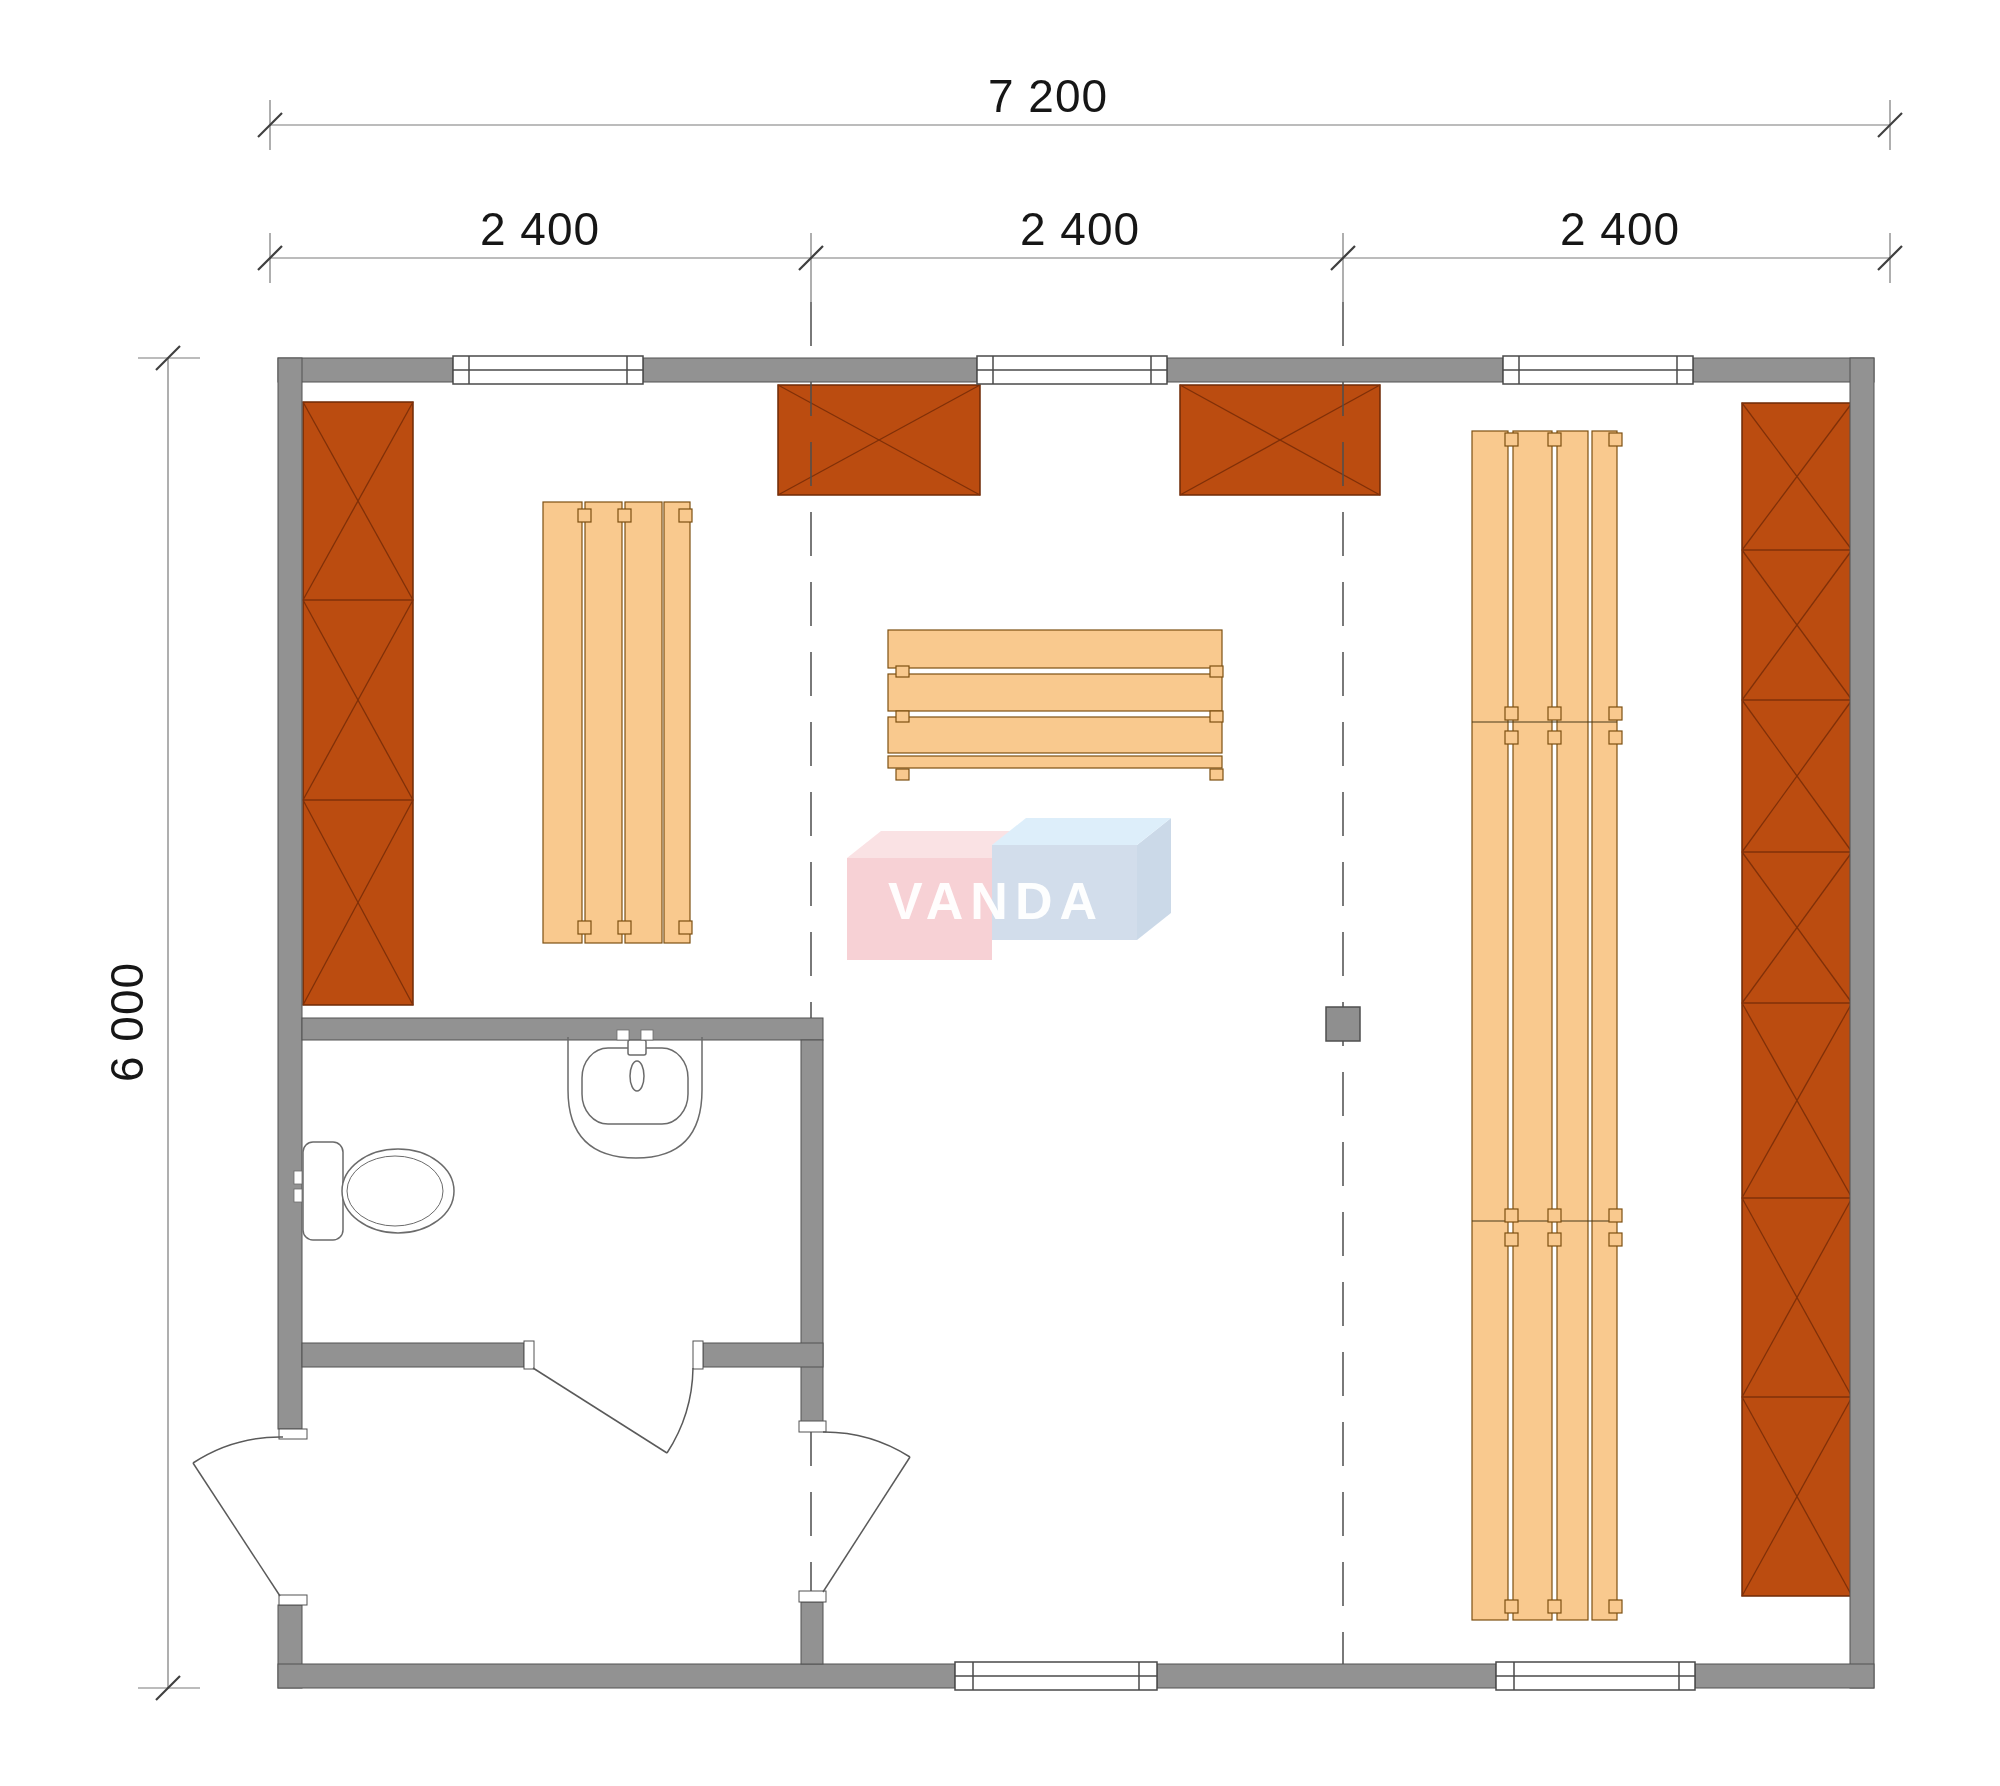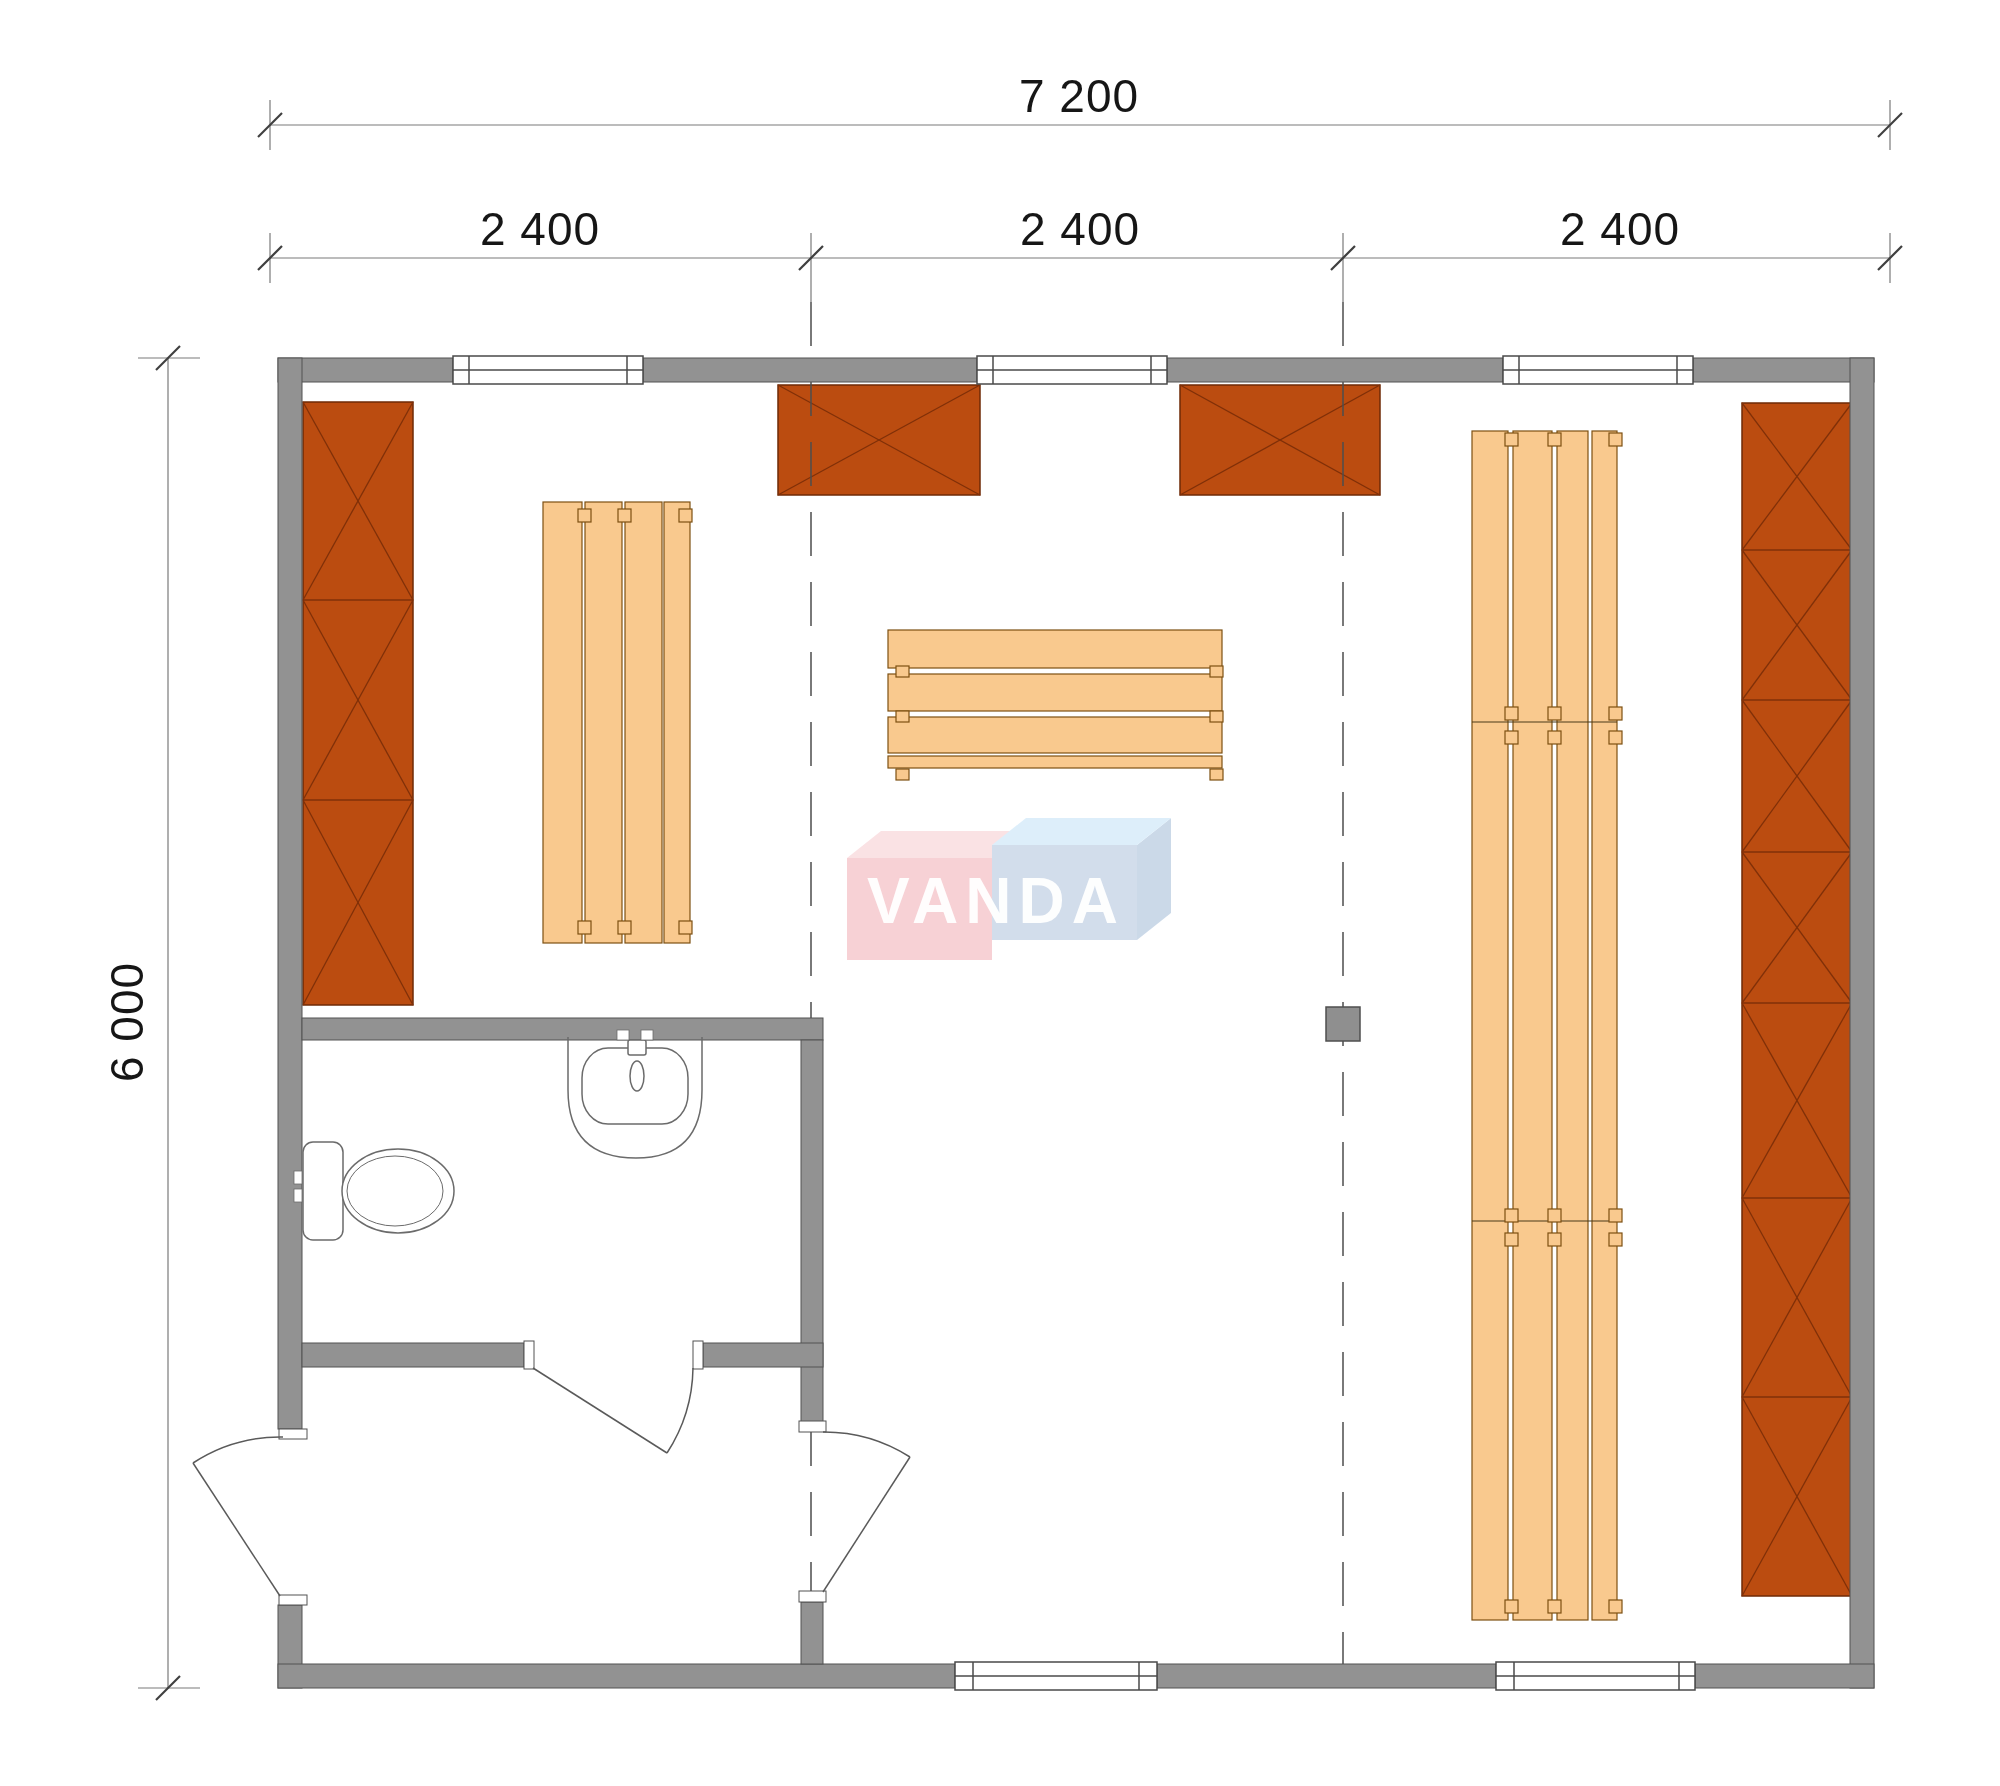--- a/index.html
+++ b/index.html
@@ -7,21 +7,21 @@
     position:relative;width:2000px;height:1786px;background:#ffffff;
     font-family:"Liberation Sans",sans-serif;overflow:hidden;
   }
   .plan-svg{position:absolute;left:0;top:0;}
   .dim-label{
     position:absolute;color:#161616;font-size:46px;letter-spacing:1px;
     white-space:nowrap;transform:translate(-50%,-50%);
   }
   .dim-label.vertical{transform:translate(-50%,-50%) rotate(-90deg);}
   .logo-text{
-    position:absolute;color:rgba(255,255,255,0.95);font-size:64px;font-weight:bold;
+    position:absolute;color:rgba(255,255,255,0.95);font-size:52px;font-weight:bold;
     letter-spacing:7px;transform:translate(-50%,-50%);white-space:nowrap;
   }
 </style>
 </head>
 <body>
 
 <div class="canvas">
 
   <svg class="plan-svg" width="2000" height="1786" viewBox="0 0 2000 1786">
 
@@ -277,21 +277,21 @@
 
     <g opacity="0.85">
       <polygon points="847,858 881,831 1026,831 992,858" fill="#fadde0"></polygon>
       <rect x="847" y="858" width="145" height="102" fill="#f6c9ce"></rect>
       <polygon points="1137,845 1171,818 1171,913 1137,940" fill="#c3d3e5"></polygon>
       <polygon points="992,845 1026,818 1171,818 1137,845" fill="#d8ecfa"></polygon>
       <rect x="992" y="845" width="145" height="95" fill="#cbd8e8"></rect>
     </g>
   </svg>
 
-  <div class="dim-label" style="left:1079px;top:96px">7 200</div>
+  <div class="dim-label" style="left:1048px;top:96px">7 200</div>
 
   <div class="dim-label" style="left:540px;top:229px">2 400</div>
   <div class="dim-label" style="left:1080px;top:229px">2 400</div>
   <div class="dim-label" style="left:1620px;top:229px">2 400</div>
 
   <div class="dim-label vertical" style="left:127px;top:1022px">6 000</div>
 
   <div class="logo-text" style="left:996px;top:901px">VANDA</div>
 </div>
 

